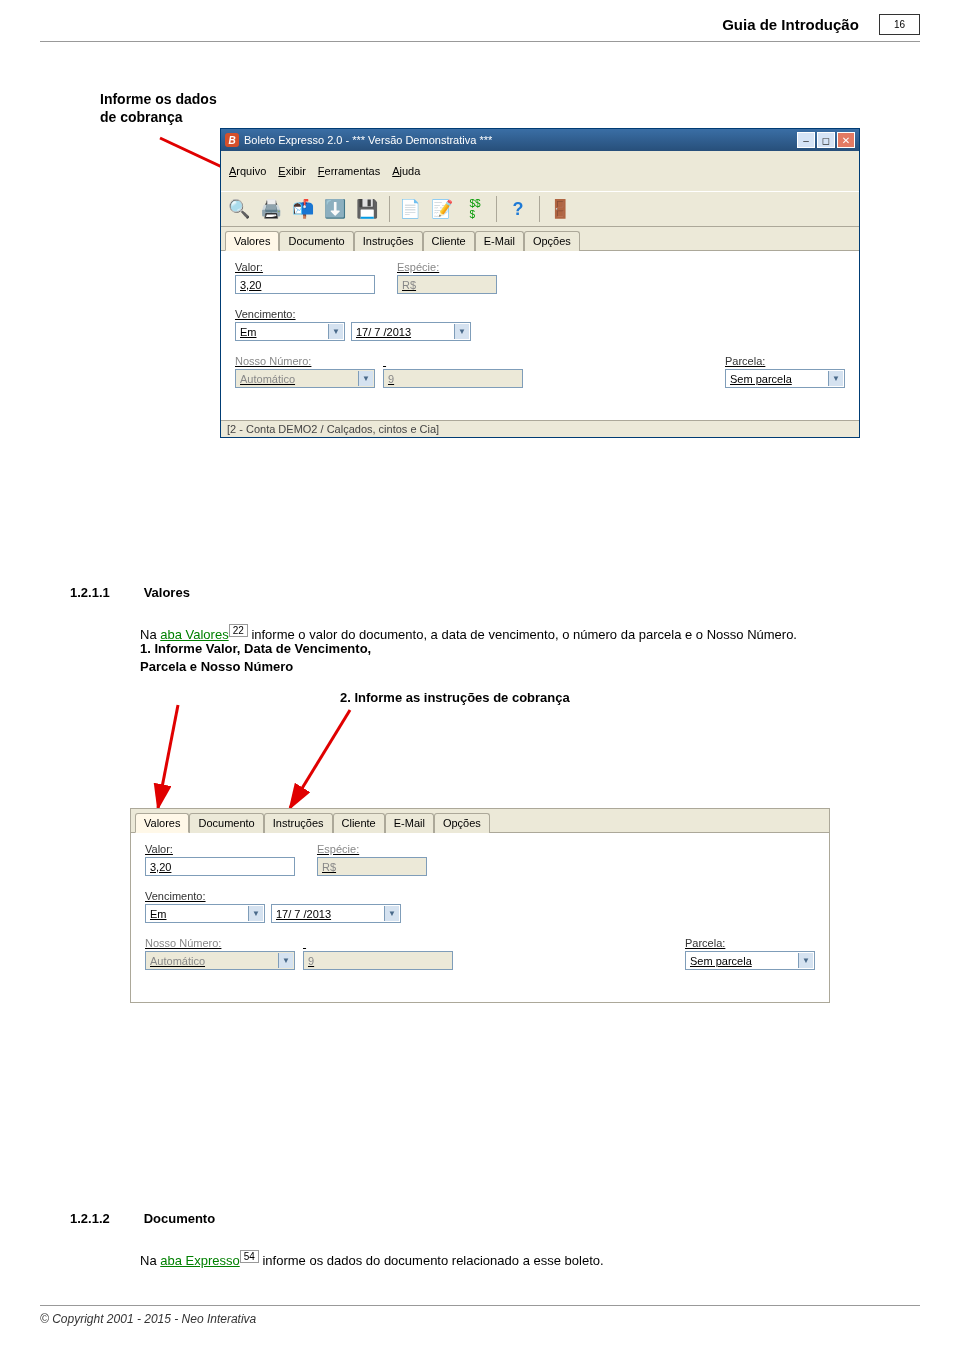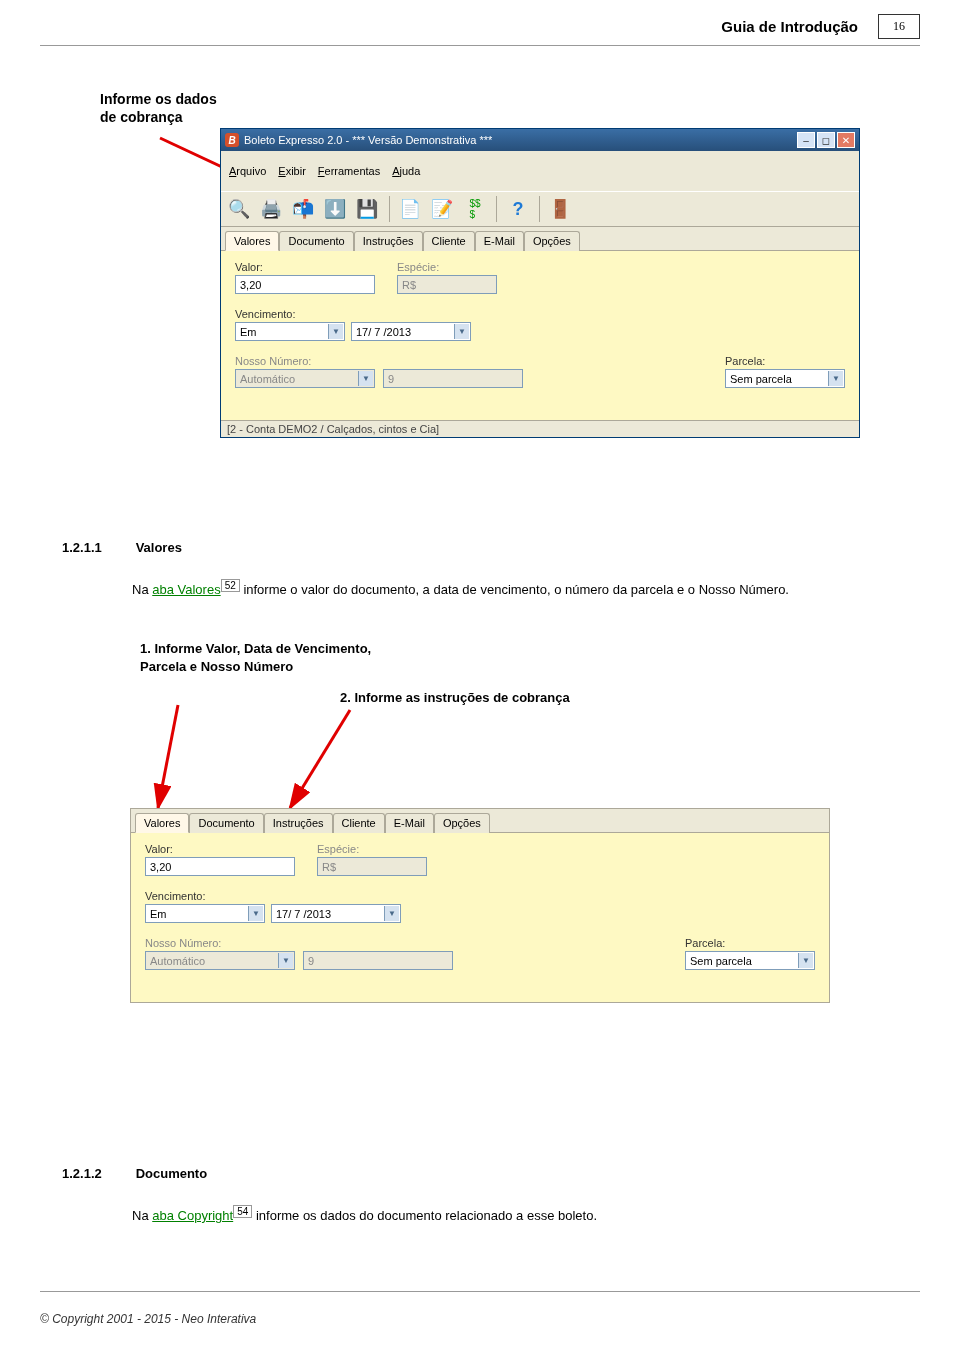--- a/index.html
+++ b/index.html
@@ -23,22 +23,21 @@
     gap: 20px;
     border-bottom: 1px solid #999;
     padding-bottom: 6px;
     font-weight: bold;
   }
   .page-header .title { font-size: 15px; }
   .page-number {
     border: 1px solid #333;
     padding: 4px 14px;
     font-weight: normal;
-    font-size: 12px;
-    font-family: Liberation Serif, serif;
+    font-size: 10px;
   }
 
   
   .callout1 {
     position: absolute;
     top: 90px;
     left: 100px;
     font-family: Arial;
     font-size: 14px;
     font-weight: bold;
@@ -107,21 +106,21 @@
   .tab {
     padding:3px 8px; border:1px solid #aca899; border-bottom:none;
     background:#ece9d8; font-size:11px; position:relative; top:1px;
     border-top-left-radius:3px; border-top-right-radius:3px;
   }
   .tab.active {
     background:#fff8e8;
     border-bottom:1px solid #fff8e8;
   }
   .form-area {
-    background:#fef9c3; padding:10px 14px 18px 14px;
+    background:#ffffff; padding:10px 14px 18px 14px;text-decoration:underline;
   }
   .row { display:flex; gap:22px; margin-bottom:14px; align-items:flex-end; }
   .field { display:flex; flex-direction:column; gap:2px; }
   .field label { font-size:11px; color:#333; }
   .field.disabled label { color:#888; }
   .textfield, .selectfield {
     background:#fff; border:1px solid #7f9db9; height:19px;
     padding:1px 4px; font-size:11px; display:flex; align-items:center;
   }
   .selectfield { position:relative; padding-right:24px; }
@@ -130,21 +129,21 @@
     background:#d5e2f0; border-left:1px solid #7f9db9;
     display:flex; align-items:center; justify-content:center; font-size:8px; color:#4a6a8a;
   }
   .disabled .textfield, .disabled .selectfield { background:#ece9d8; color:#888; }
   .statusbar {
     border-top:1px solid #aca899; padding:2px 6px; font-size:11px; color:#444;
   }
 
   
   .section {
-    position:absolute; left:62px; right:70px;
+    position:absolute; left:70px; right:70px;margin-top:45px;
   }
   .sec1 { top:540px; }
   .sec-num { font-weight:bold; display:inline-block; width:70px; font-size:13px; }
   .sec-title { font-weight:bold; font-size:13px; }
   .sec-body { margin-top:24px; margin-left:70px; font-size:13px; line-height:1.5; }
   .sec-body a { color:#008000; text-decoration:underline; }
   .ref-badge {
     display:inline-block; border:1px solid #999; padding:0 3px; font-size:10px;
     vertical-align:super; line-height:1.1; background:#fff;
   }
@@ -167,21 +166,21 @@
     background:#ece9d8; border:1px solid #aca899; font-size:11px;
   }
 
   
   .sec2 { top:1166px; }
 
   
   .footer {
     position:absolute; bottom:20px; left:40px; right:40px;
     font-style:italic; font-size:12px; color:#333;
-    border-top:1px solid #999; padding-top:20px;
+    border-top:1px solid #999; padding-top:6px;
   }
 </style>
 </head>
 <body>
 
 <div class="page-header">
   <span class="title">Guia de Introdução</span>
   <span class="page-number">16</span>
 </div>
 
@@ -298,21 +297,21 @@
       </div>
     </div>
   </div>
   <div class="statusbar">[2 - Conta DEMO2 / Calçados, cintos e Cia]</div>
 </div>
 
 <div class="section sec1">
   <span class="sec-num">1.2.1.1</span>
   <span class="sec-title">Valores</span>
   <div class="sec-body">
-    <span>Na </span><a href="#">aba Valores</a><span class="ref-badge">52</span><span> informe o valor do documento, a data de vencimento, o número da parcela e o Nosso Número.</span>
+    <span>Na </span><a href="#">aba Valores</a><span class="ref-badge">22</span><span> informe o valor do documento, a data de vencimento, o número da parcela e o Nosso Número.</span>
   </div>
 </div>
 
 <div class="callout-block2">
   <div class="callout2a">
     <div>1. Informe Valor, Data de Vencimento,</div>
     <div>Parcela e Nosso Número</div>
   </div>
   <div class="callout2b">2. Informe as instruções de cobrança</div>
 </div>
@@ -397,17 +396,17 @@
         </div>
       </div>
     </div>
   </div>
 </div>
 
 <div class="section sec2">
   <span class="sec-num">1.2.1.2</span>
   <span class="sec-title">Documento</span>
   <div class="sec-body">
-    <span>Na </span><a href="#">aba Copyright</a><span class="ref-badge">54</span><span> informe os dados do documento relacionado a esse boleto.</span>
+    <span>Na </span><a href="#">aba Expresso</a><span class="ref-badge">54</span><span> informe os dados do documento relacionado a esse boleto.</span>
   </div>
 </div>
 
 <div class="footer">© Copyright 2001 - 2015 - Neo Interativa</div>
 
 </body></html>

